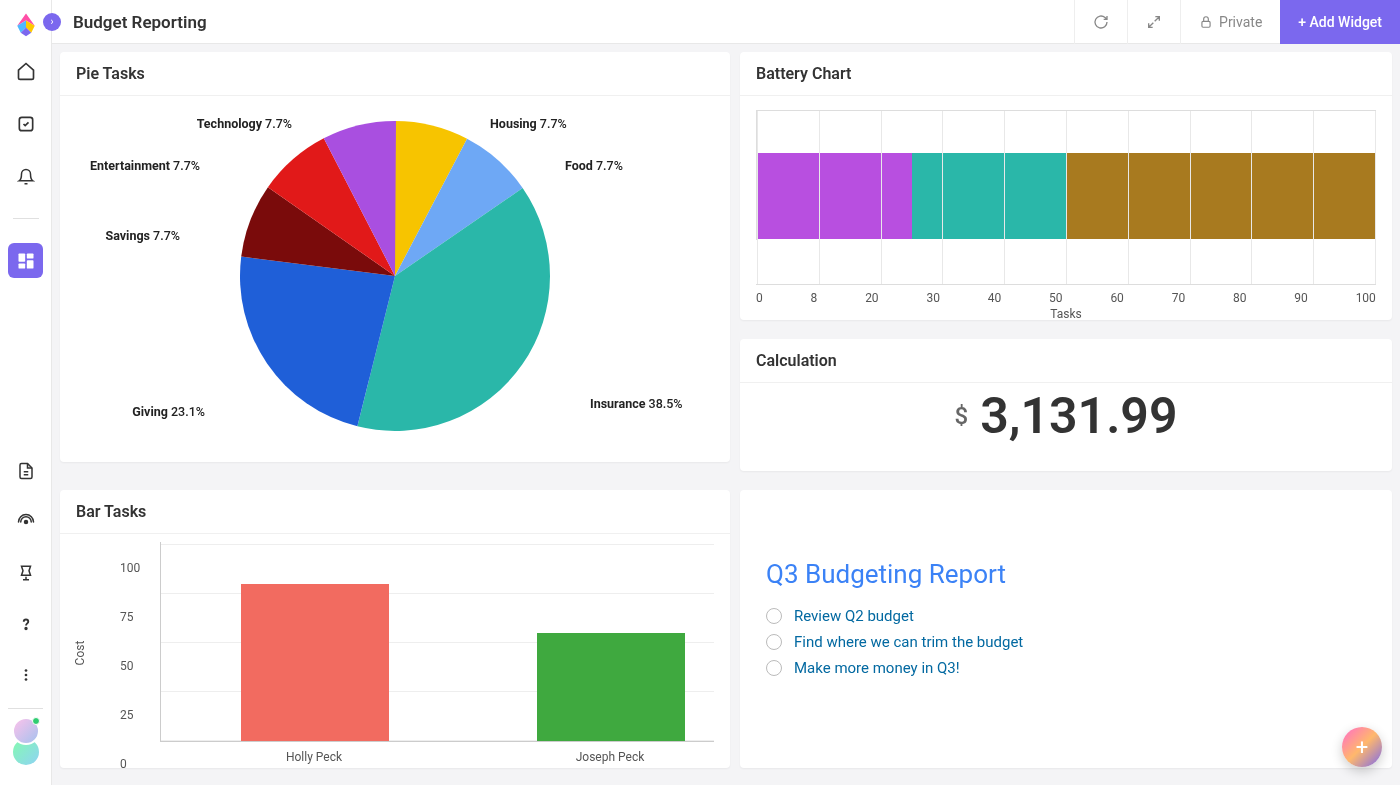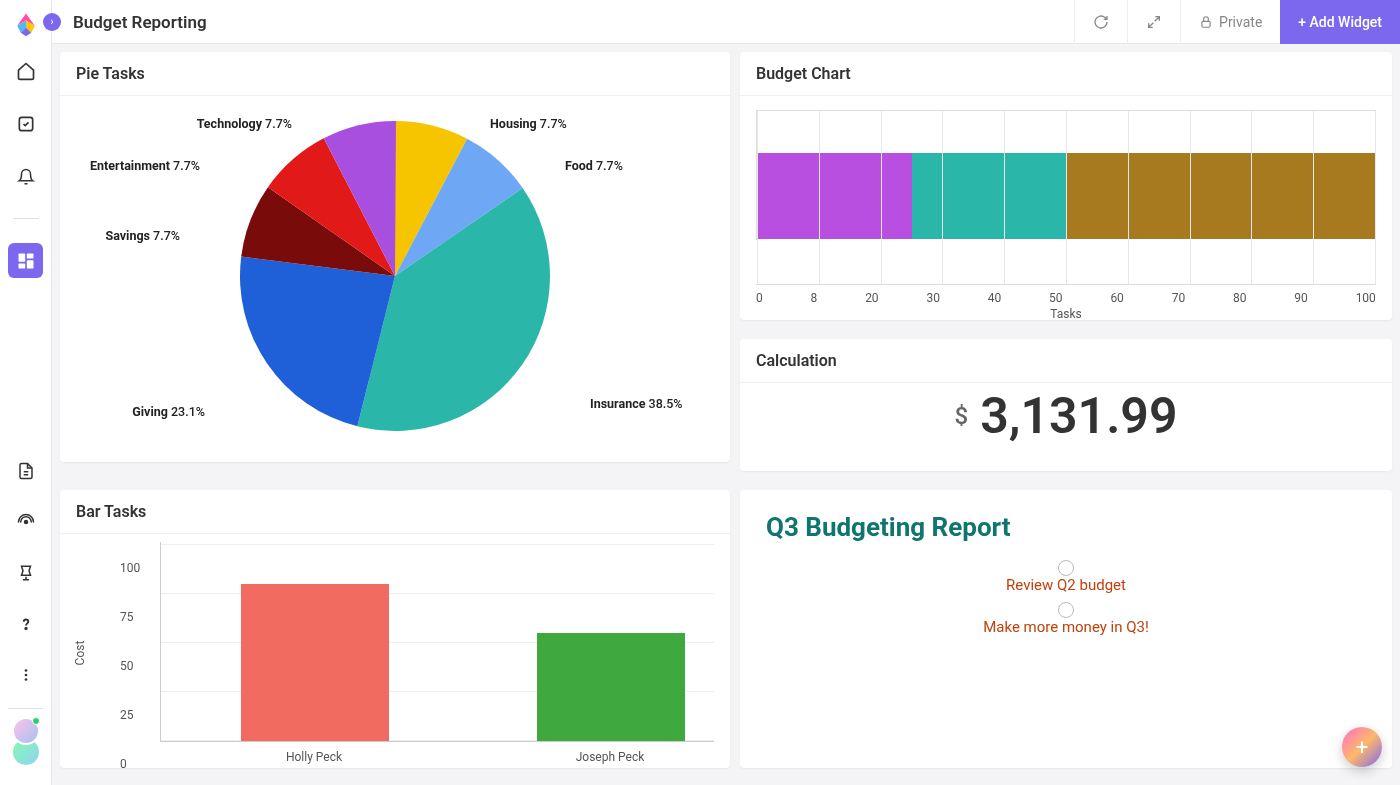--- a/index.html
+++ b/index.html
@@ -41,22 +41,22 @@
 .calc-value .cur { font-size:24px; font-weight:500; color:#666;}
 .bar-card { grid-column:1; grid-row:3; height: 278px;}
 .bar-body { padding: 6px 20px 8px 20px; height: 238px; position:relative;}
 .bar-y-tick { position:absolute; right:8px; font-size:12px; color:#555; transform:translateY(-50%);}
 .bar-y-label { position:absolute; left:8px; top:50%; transform:translateY(-50%) rotate(-90deg); font-size:12px; color:#555;}
 .bar-plot { position:absolute; left:100px; right:16px; top:8px; bottom:30px; border-left:1px solid #ccc; border-bottom:1px solid #ccc;}
 .bar-grid { position:absolute; left:0; right:0; height:1px; background:#eee;}
 .bar-col { position:absolute; bottom:0; width:148px;}
 .bar-x-label { position:absolute; bottom:8px; font-size:12px; color:#555; text-align:center; width:148px;}
 .report-card { grid-column:2; grid-row:3; height:278px; padding: 22px 26px;}
-.report-title { font-size:26px; font-weight:700; color:#0f766e; margin-bottom:14px;}
-.todo-item { display:flex; align-items:center; font-size:15px; color:#c2410c; padding:4px 0;flex-direction:column;}
+.report-title { font-size:26px; font-weight:400; color:#3b82f6; margin-bottom:14px;margin-top:47px;}
+.todo-item { display:flex; align-items:center; gap:12px; font-size:15px; color:#0369a1; padding:4px 0;}
 .todo-circle { width:16px; height:16px; border:1.5px solid #bbb; border-radius:50%; flex-shrink:0;}
 .fab { position:fixed; right:18px; bottom:18px; width:40px; height:40px; border-radius:50%; background:linear-gradient(135deg,#ff6bcb,#ffb86c,#7b68ee); display:flex; align-items:center; justify-content:center; color:#fff; font-size:22px; box-shadow:0 4px 12px rgba(0,0,0,0.2); cursor:pointer;}
 svg { display:block; }
 </style>
 </head>
 <body>
 
 <div class="app">
   <div class="sidebar">
     <div class="logo">
@@ -180,21 +180,21 @@
             <div class="pie-label" style="left: 505px; top: 62px;"><b>Food</b> 7.7%</div>
             <div class="pie-label" style="left: 530px; top: 300px;"><b>Insurance</b> 38.5%</div>
             <div class="pie-label" style="left: 145px; top: 308px; transform: translateX(-100%);"><b>Giving</b> 23.1%</div>
             <div class="pie-label" style="left: 120px; top: 132px; transform: translateX(-100%);"><b>Savings</b> 7.7%</div>
             <div class="pie-label" style="left: 140px; top: 62px; transform: translateX(-100%);"><b>Entertainment</b> 7.7%</div>
             <div class="pie-label" style="left: 232px; top: 20px; transform: translateX(-100%);"><b>Technology</b> 7.7%</div>
           </div>
       </div>
 
       <div class="card battery-card">
-        <div class="card-title">Budget Chart</div>
+        <div class="card-title">Battery Chart</div>
         <div class="battery-body">
           <div class="battery-track" id="battery-track">
               <div class="battery-fill" style="left: 0px; right: 0px;">
                 <div class="battery-seg" style="width: 25%; background: rgb(184, 79, 224);"></div>
                 <div class="battery-seg" style="width: 25%; background: rgb(42, 183, 169);"></div>
                 <div class="battery-seg" style="width: 50%; background: rgb(168, 122, 31);"></div>
               </div>
               <div style="position: absolute; top: 0px; bottom: -44px; width: 1px; background: rgb(232, 232, 232); left: 0%;"></div>
               <div style="position: absolute; top: 0px; bottom: -44px; width: 1px; background: rgb(232, 232, 232); left: 10%;"></div>
               <div style="position: absolute; top: 0px; bottom: -44px; width: 1px; background: rgb(232, 232, 232); left: 20%;"></div>
@@ -257,20 +257,24 @@
 
       <div class="card report-card">
         <div class="report-title">Q3 Budgeting Report</div>
         <div id="todo-list">
             <div class="todo-item">
               <div class="todo-circle"></div>
               <span>Review Q2 budget</span>
             </div>
             <div class="todo-item">
               <div class="todo-circle"></div>
+              <span>Find where we can trim the budget</span>
+            </div>
+            <div class="todo-item">
+              <div class="todo-circle"></div>
               <span>Make more money in Q3!</span>
             </div>
           </div>
       </div>
     </div>
   </div>
 </div>
 
 <div class="fab">+</div>
 

